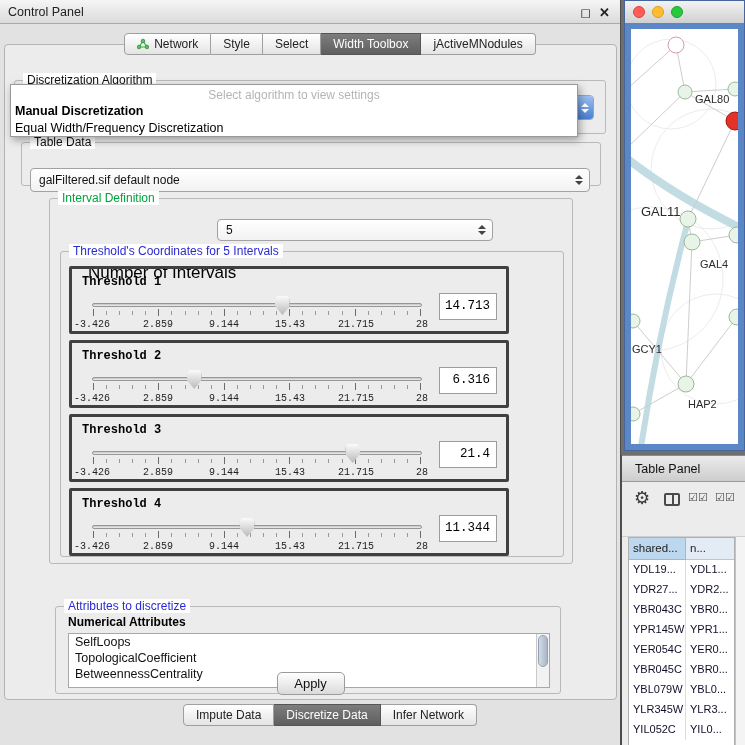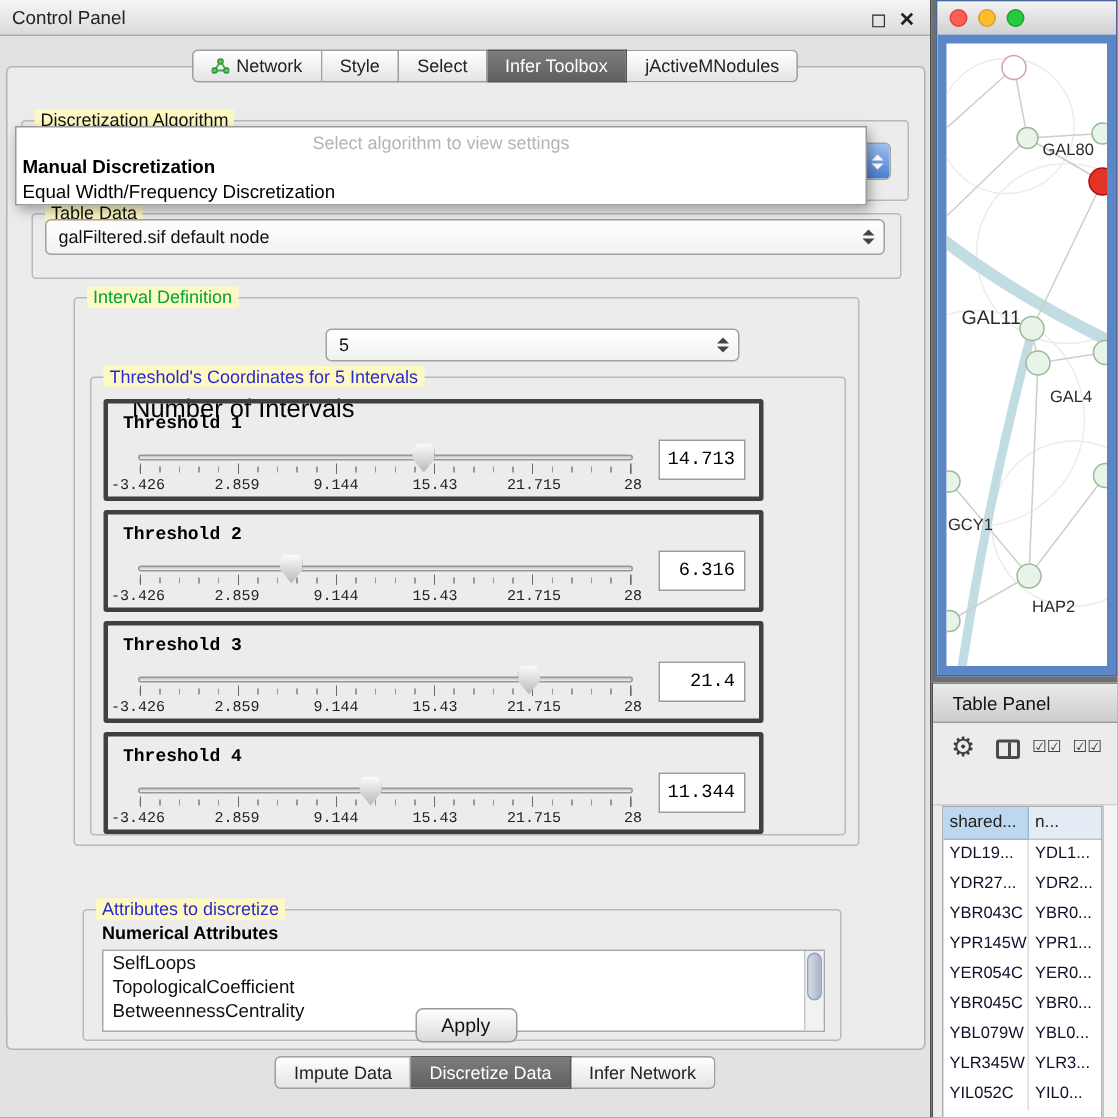--- a/index.html
+++ b/index.html
@@ -18,21 +18,21 @@
 
   .seg-tabs{position:absolute;left:0;right:0;display:flex;justify-content:center;z-index:6;}
   .seg-tabs.top{top:33px;}
   .seg-tabs.bottom{top:704px;}
   .seg{height:22px;padding:0 12px;font-size:12px;color:#222;background:linear-gradient(#ffffff,#e4e4e4);border:1px solid #9f9f9f;border-left-width:0;display:flex;align-items:center;gap:5px;white-space:nowrap;}
   .seg:first-child{border-left-width:1px;border-radius:4px 0 0 4px;margin-left:40px;}
   .seg:last-child{border-radius:0 4px 4px 0;}
   .seg.selected{background:linear-gradient(#7d7d7d,#5f5f5f);color:#fff;border-color:#555;}
 
   .groupbox{position:absolute;border:1px solid #b9b9b9;border-radius:3px;}
-  .legend{position:absolute;top:-8px;left:8px;background:#fef9c3;padding:0 4px;font-size:12px;line-height:14px;white-space:nowrap;}
+  .legend{position:absolute;top:-8px;left:8px;background:#ffffff;padding:0 4px;font-size:12px;line-height:14px;white-space:nowrap;}
   .legend.dark{color:#111;}
   .legend.green{color:var(--green-title,#00a33c);}
   .legend.blue{color:var(--blue-title,#2a2ad4);}
 
   .combo{position:absolute;background:linear-gradient(#ffffff,#f2f2f2);border:1px solid #a2a2a2;border-radius:4px;font-size:12px;color:#111;}
   .combo .combo-text{position:absolute;left:8px;top:0;line-height:22px;white-space:nowrap;}
   .combo-stepper{position:absolute;right:5px;top:50%;transform:translateY(-50%);width:11px;height:14px;display:flex;flex-direction:column;align-items:center;justify-content:center;gap:2px;}
   .combo-stepper i{display:block;width:0;height:0;border-left:4px solid transparent;border-right:4px solid transparent;}
   .combo-stepper i.up{border-bottom:4px solid #444;}
   .combo-stepper i.down{border-top:4px solid #444;}
@@ -41,21 +41,21 @@
   .combo-stepper.blue i.down{border-top-color:#fff;}
 
   .algo-group{left:9px;top:35px;width:592px;height:54px;}
   .algo-combo{left:9px;top:14px;width:570px;height:25px;}
   .popup{position:absolute;left:5px;top:39px;width:568px;height:53px;z-index:10;background:#fff;border:1px solid #9a9a9a;box-shadow:2px 3px 8px rgba(0,0,0,.35);}
   .popup-placeholder{text-align:center;color:#b4b4b4;font-size:12px;padding-top:3px;height:17px;}
   .popup-opt{font-size:12.5px;color:#000;padding:2px 4px 1px;}
   .popup-opt.bold{font-weight:bold;}
 
   .tabledata-group{left:16px;top:97px;width:580px;height:44px;}
-  .td-combo{left:8px;top:3px;right:10px;height:24px;}
+  .td-combo{left:8px;top:25px;right:10px;height:24px;}
 
   .interval-group{left:44px;top:153px;width:524px;height:366px;}
   .ni-label{position:absolute;left:38px;top:24px;font-weight:normal;font-size:17px;margin-top:40px;}
   .ni-combo{left:167px;top:20px;width:276px;height:22px;}
   .ni-combo .combo-text{line-height:20px;}
 
   .thr-group{left:10px;top:52px;width:504px;height:306px;}
   .thr-panel{position:absolute;left:8px;width:440px;height:68px;border:3px solid #404040;border-radius:2px;font-family:Liberation Mono, monospace;}
   .p0{top:14px}.p1{top:88px}.p2{top:162px}.p3{top:236px}
   .thr-label{position:absolute;left:10px;top:6px;font-weight:bold;font-size:12px;}
@@ -140,21 +140,21 @@
           </svg>
         <span>Network</span>
       </div>
       <div class="seg">
           <span>Style</span>
         </div>
       <div class="seg">
           <span>Select</span>
         </div>
       <div class="seg selected">
-          <span>Infer Toolbox</span>
+          <span>Width Toolbox</span>
         </div>
       <div class="seg">
           <span>jActiveMNodules</span>
         </div>
     </nav>
 
     <div class="cp-inner">
 
       <div class="groupbox algo-group">
         <span class="legend dark">Discretization Algorithm</span>

